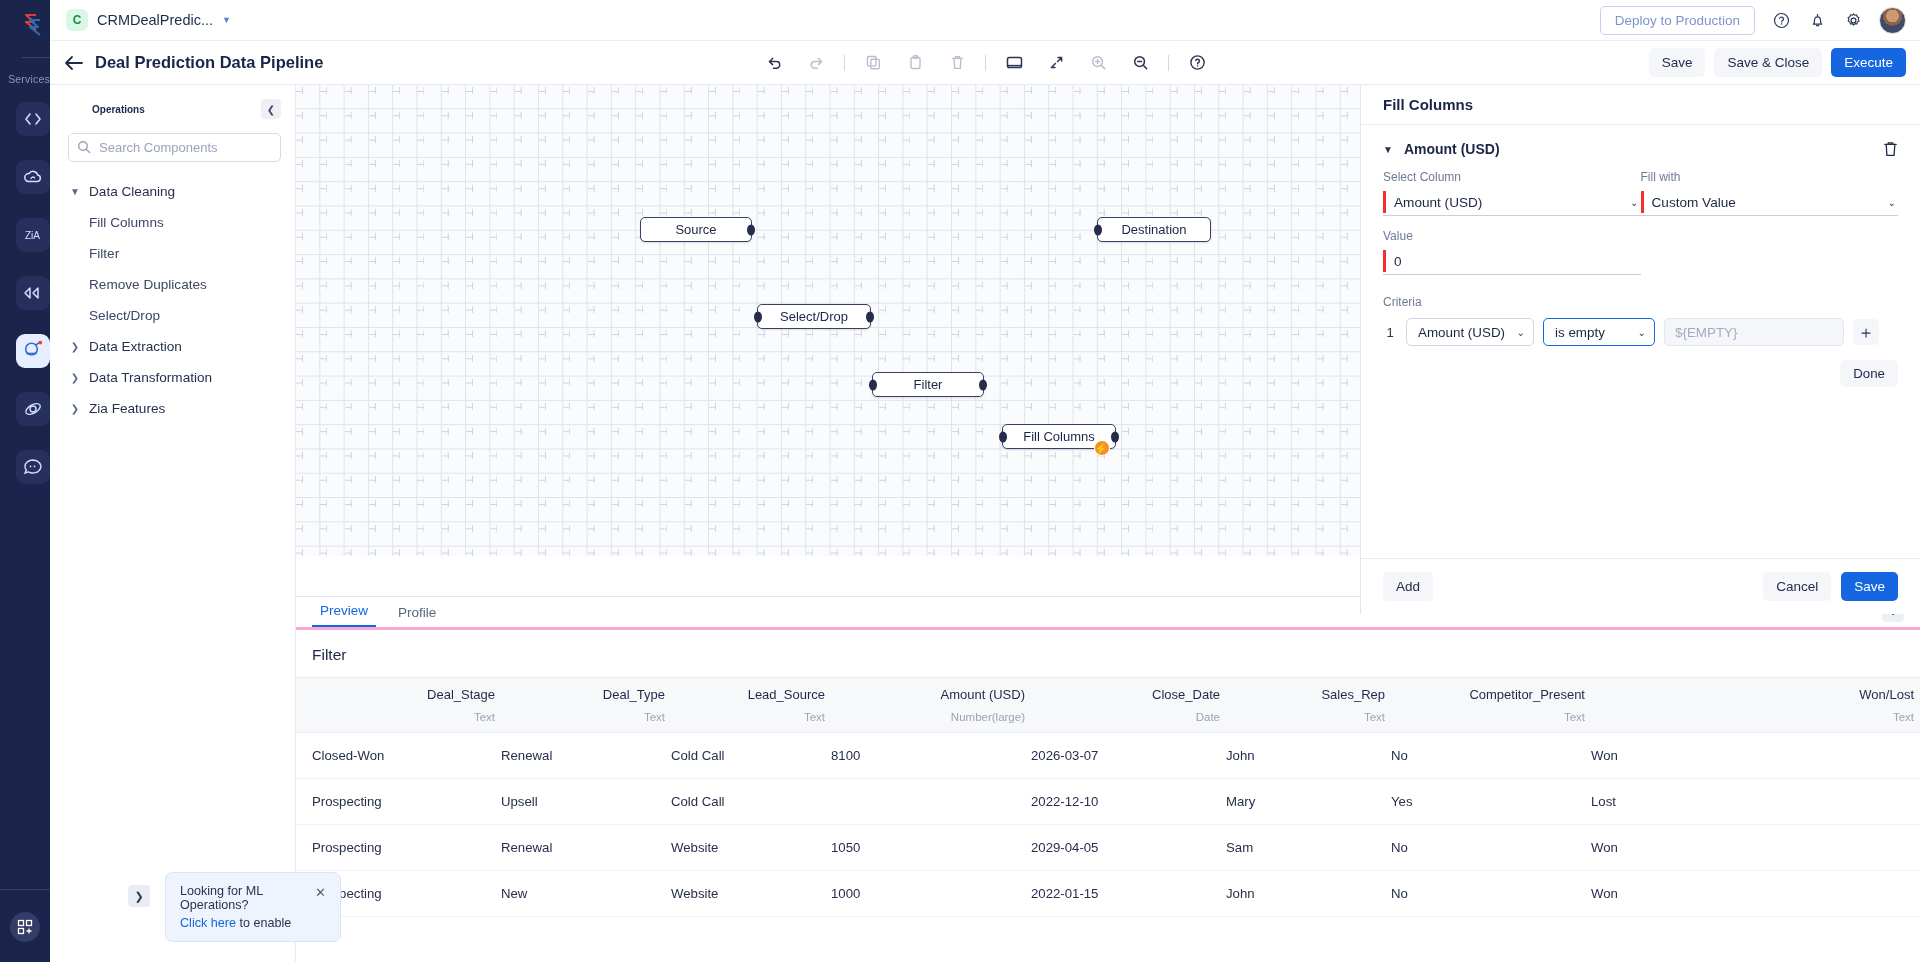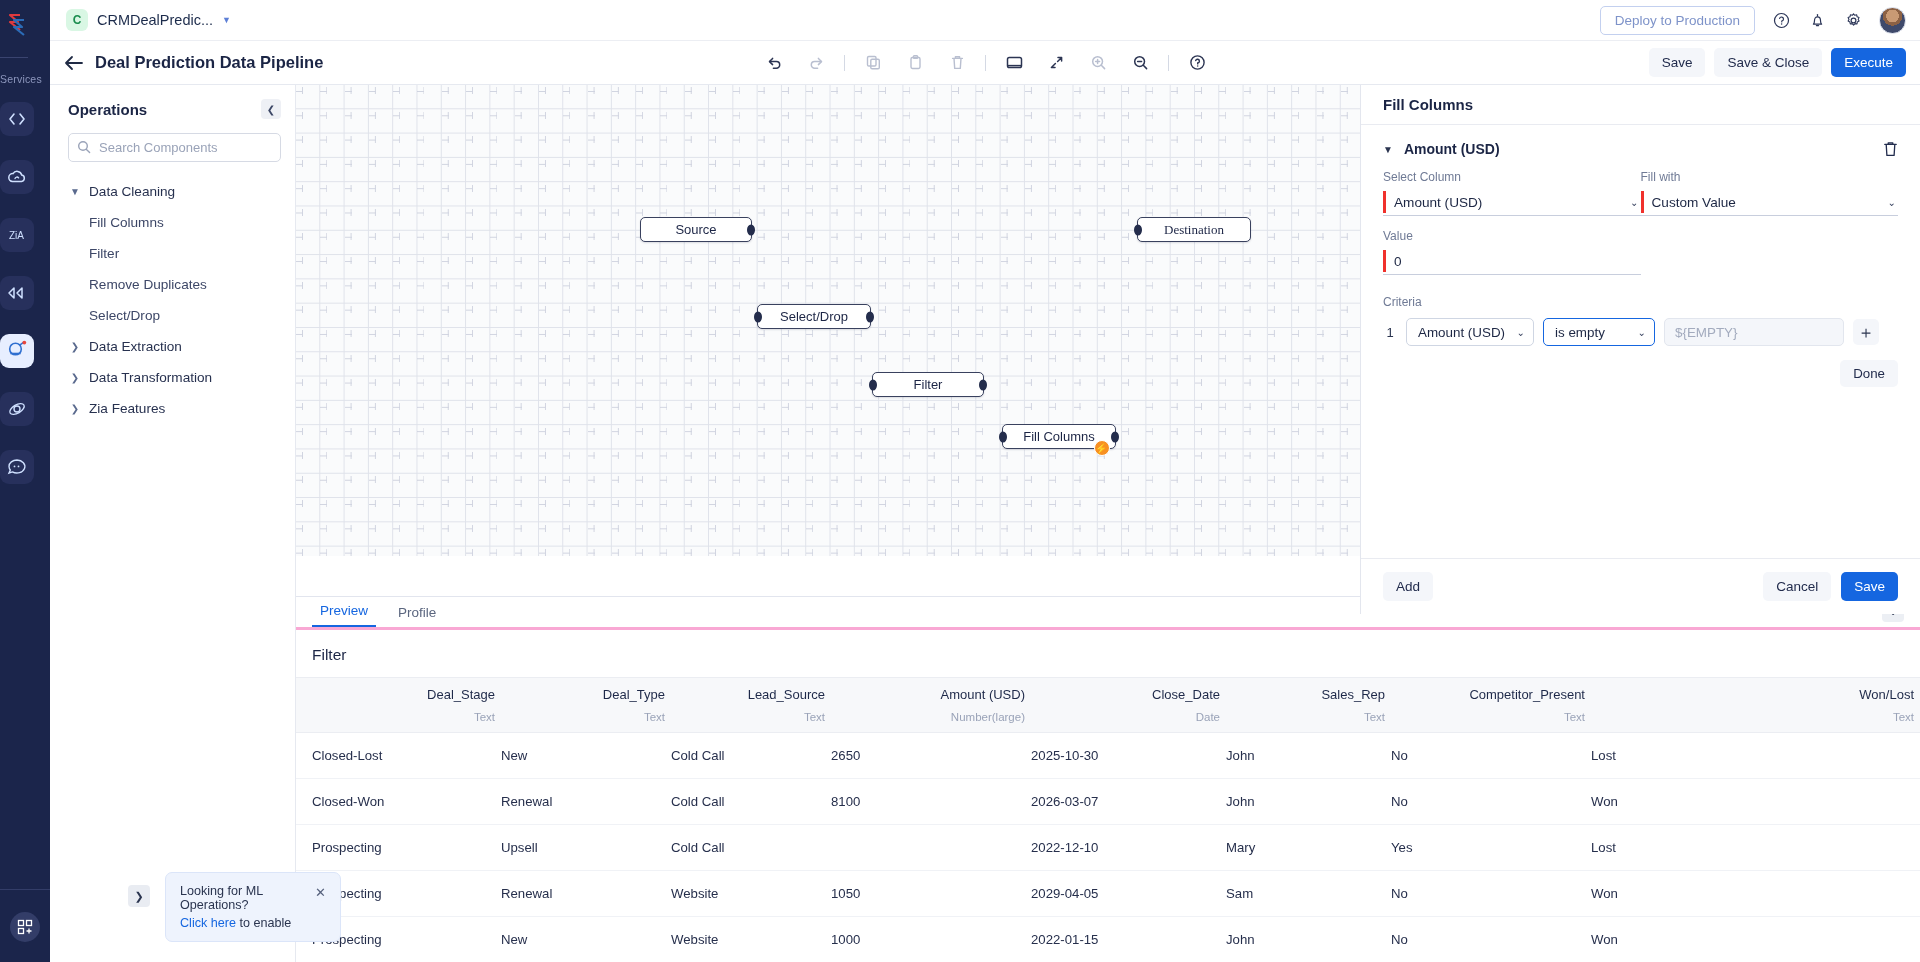--- a/index.html
+++ b/index.html
@@ -7,21 +7,21 @@
     width: 1920px; height: 962px;
     font-family: "Liberation Sans", sans-serif;
     background: #fff; overflow: hidden;
     -webkit-font-smoothing: antialiased;
   }
   .app { position: relative; width: 1920px; height: 962px; display: flex; }
 
   
   .rail {
     width: 50px; background: #1b254b; position: relative;
-    display: flex; flex-direction: column; align-items: flex-start;
+    display: flex; flex-direction: column; align-items: flex-end;
     flex: 0 0 50px; z-index: 40; gap: 11px;
   }
   .rail-logo { margin-top: 10px; width: 34px; height: 30px;
     display:flex; align-items:center; justify-content:center; }
   .rail-sep { width: 28px; height: 1px; background: #3a4470; margin: 6px 0 4px; }
   .rail-services { color:#8d97bd; font-size: 10.5px; margin-bottom: 6px; letter-spacing:.2px;}
   .rail-btn {
     width: 34px; height: 34px; border-radius: 9px; background: #27305c;
     display: flex; align-items: center; justify-content: center;
     margin-bottom: 13px; cursor: pointer;
@@ -88,21 +88,21 @@
 
   
   .body { flex:1; display:flex; min-height:0; position:relative; }
 
   
   .ops {
     width: 246px; flex:0 0 246px; border-right:1px solid #e6e9f0; background:#fff;
     display:flex; flex-direction:column; padding-top: 14px; position:relative;
   }
   .ops-head { display:flex; align-items:center; padding: 0 14px 0 18px; }
-  .ops-title { font-size:15px; font-weight:700; color:#1b2545; }
+  .ops-title { font-size:10px; font-weight:700; color:#1b2545;margin-left:24px; }
   .collapse-btn {
     margin-left:auto; width:20px;height:20px;border-radius:4px;background:#eef0f5;
     display:flex;align-items:center;justify-content:center;color:#3c4766;cursor:pointer;
     font-size:10px;
   }
   .search-wrap { margin: 14px 14px 0 18px; position:relative; }
   .search-input {
     width: 100%; height: 29px; border:1px solid #d6dae4; border-radius:5px;
     padding: 0 8px 0 30px; font-size:13px; color:#333; font-family:inherit;
     outline:none; background:#fff;
@@ -507,21 +507,21 @@
             <path d="M580 232 C 596 250, 578 272, 580 291" fill="none" stroke="#3b4460" stroke-width="1.3" stroke-dasharray="4 4"></path>
             <path d="M578 268 l-4 -9 l8 0 z" fill="#3b4460"></path>
             <path d="M693 300 C 709 318, 694 335, 701 352" fill="none" stroke="#3b4460" stroke-width="1.3" stroke-dasharray="4 4"></path>
             <path d="M696 330 l-4 -9 l8 0 z" fill="#3b4460"></path>
           </svg>
 
           <div class="node" style="left:344px;top:132px;width:112px;">
             <span>Source</span>
             <span class="port out"></span>
           </div>
-          <div class="node" style="left:841px;top:132px;width:114px;font-family:Liberation Serif, serif;">
+          <div class="node" style="left:801px;top:132px;width:114px;">
             <span>Destination</span>
             <span class="port in"></span>
           </div>
           <div class="node" style="left:461px;top:219px;width:114px;">
             <span>Select/Drop</span>
             <span class="port in"></span>
             <span class="port out"></span>
           </div>
           <div class="node" style="left:576px;top:287px;width:112px;">
             <span>Filter</span>
@@ -575,30 +575,20 @@
                     <span class="th-name">Competitor_Present</span>
                     <span class="th-type">Text</span>
                   </th>
                   <th>
                     <span class="th-name">Won/Lost</span>
                     <span class="th-type">Text</span>
                   </th>
                 </tr>
               </thead>
               <tbody>
-                <tr>
-                  <td>Closed-Lost</td>
-                  <td>New</td>
-                  <td>Cold Call</td>
-                  <td>2650</td>
-                  <td>2025-10-30</td>
-                  <td>John</td>
-                  <td>No</td>
-                  <td>Lost</td>
-                </tr>
                 <tr>
                   <td>Closed-Won</td>
                   <td>Renewal</td>
                   <td>Cold Call</td>
                   <td>8100</td>
                   <td>2026-03-07</td>
                   <td>John</td>
                   <td>No</td>
                   <td>Won</td>
                 </tr>

